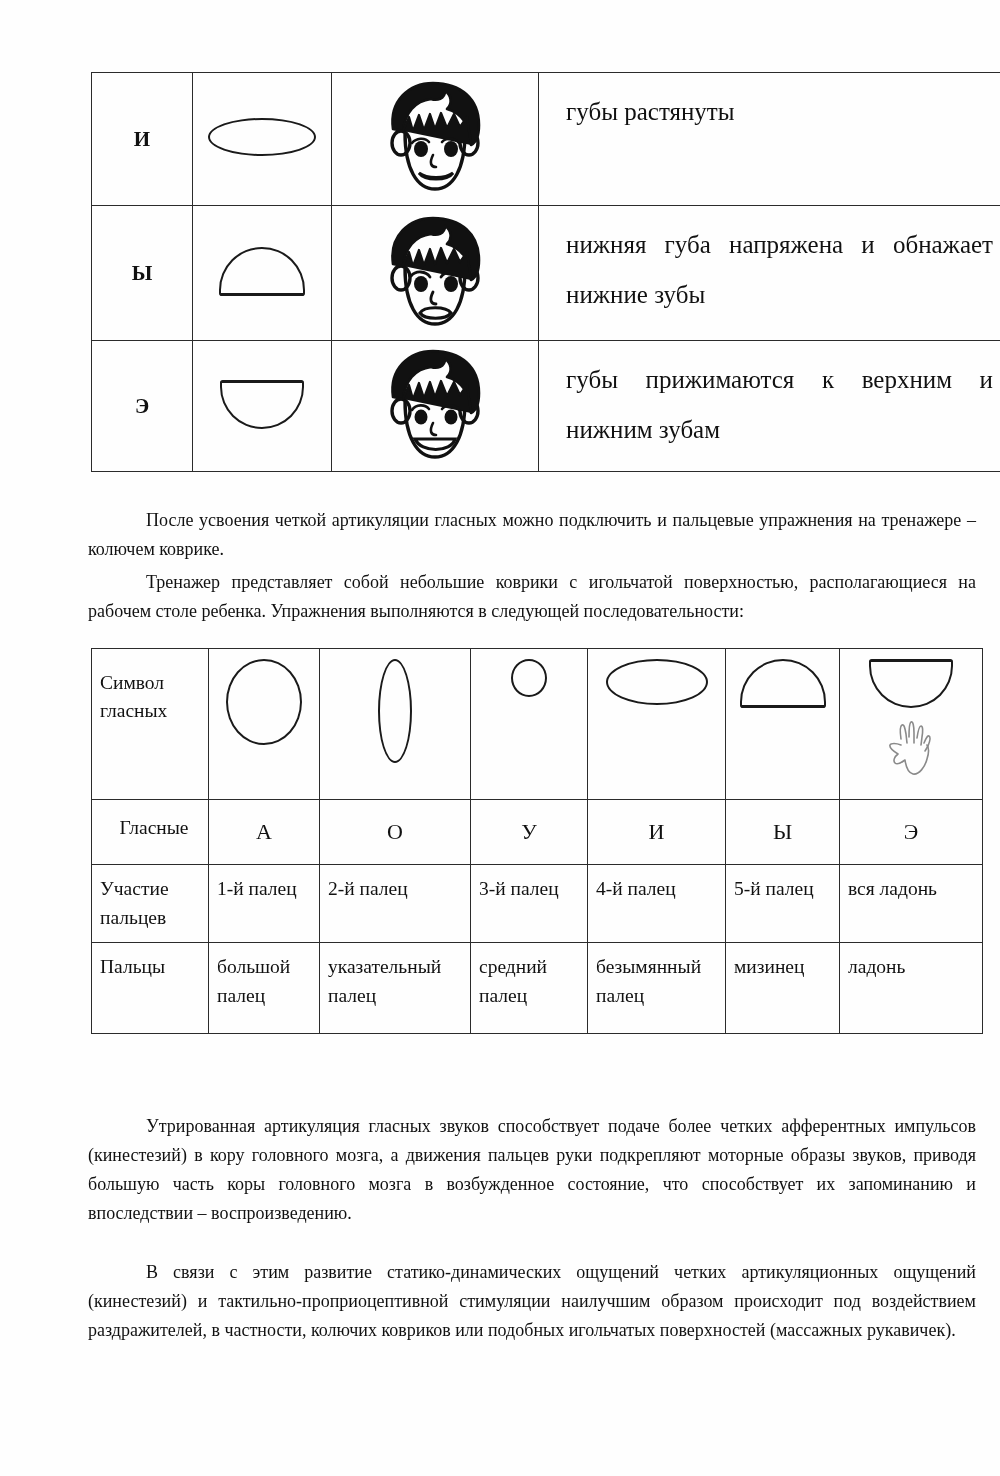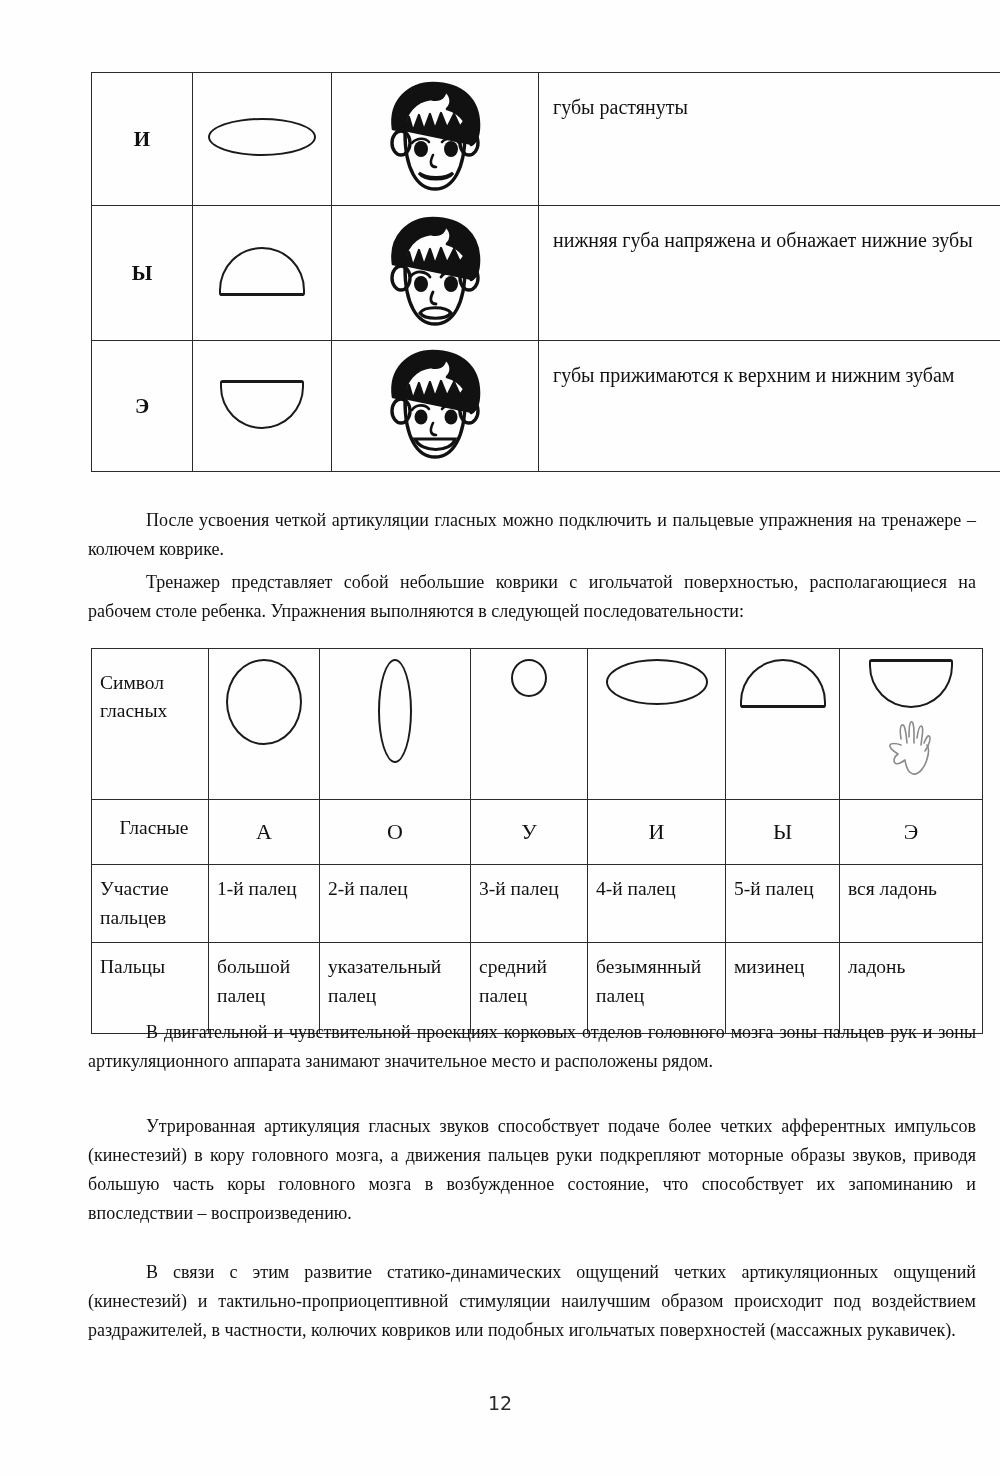--- a/index.html
+++ b/index.html
@@ -54,25 +54,26 @@
   #table-articulation td.c-face {
     width: 206px;
     text-align: center;
   }
   #table-articulation td.c-desc {
     width: 440px;
     vertical-align: top;
     padding: 14px 16px 6px 14px;
   }
   #table-articulation td.c-desc .desc-text {
-    font-size: 20px;
+    font-size: 25px;
     line-height: 2.0;
     text-align: justify;
     text-align-last: left;
     hyphens: none;
+    margin-left: 13px;
   }
 
   
   #table-fingers {
     left: 91px;
     top: 648px;
     width: 884px;
   }
   #table-fingers td {
     font-size: 19.5px;
@@ -377,19 +378,17 @@
         <td>большой палец</td>
         <td>указательный палец</td>
         <td>средний палец</td>
         <td>безымянный палец</td>
         <td>мизинец</td>
         <td>ладонь</td>
       </tr>
     </tbody>
   </table>
 
-  <div class="para" id="para-block-3">В двигательной и чувствительной проекциях корковых отделов головного мозга зоны пальцев рук и зоны артикуляционного аппарата занимают значительное место и расположены рядом.</div>
   <div class="para" id="para-block-5">В связи с этим развитие статико-динамических ощущений четких артикуляционных ощущений (кинестезий) и тактильно-проприоцептивной стимуляции наилучшим образом происходит под воздействием раздражителей, в частности, колючих ковриков или подобных игольчатых поверхностей (массажных рукавичек).</div>
   <div class="para" id="para-block-4">Утрированная артикуляция гласных звуков способствует подаче более четких афферентных импульсов (кинестезий) в кору головного мозга, а движения пальцев руки подкрепляют моторные образы звуков, приводя большую часть коры головного мозга в возбужденное состояние, что способствует их запоминанию и впоследствии – воспроизведению.</div>
 
-  <div id="page-number">12</div>
 
 </div>
 
 </body></html>

